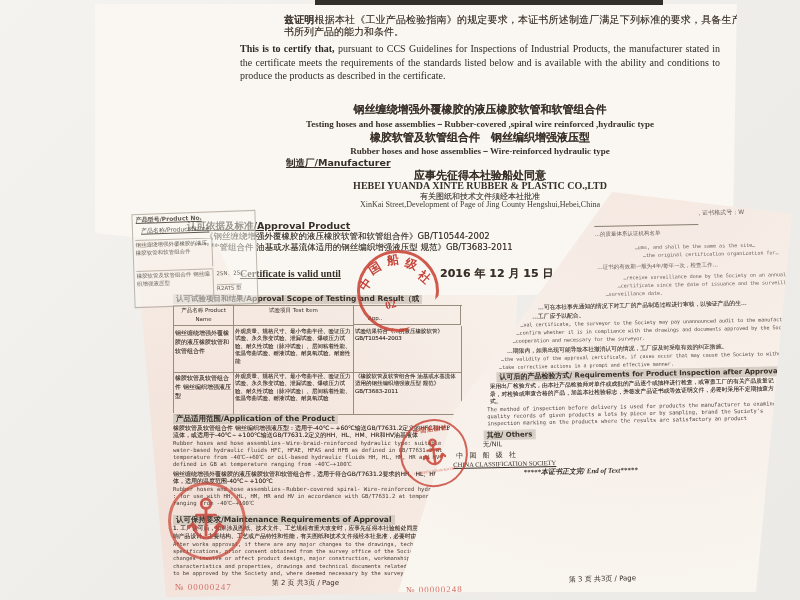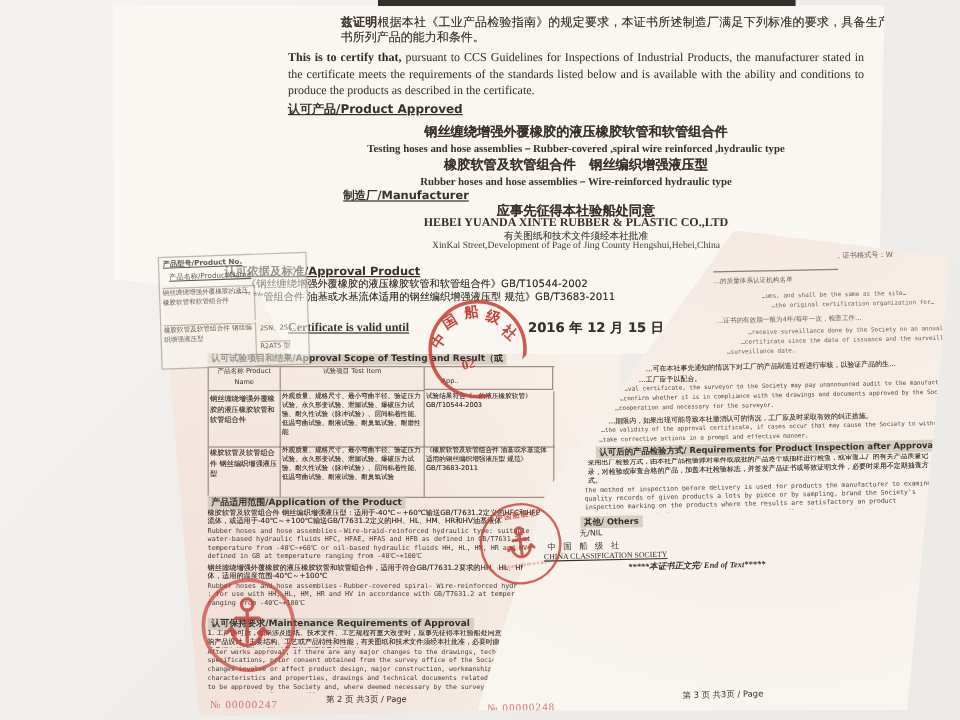--- a/index.html
+++ b/index.html
@@ -29,21 +29,20 @@
   svg.anchor{display:block;}
 </style>
 </head>
 <body>
 
 <div id="stage">
 
   <div class="sheet" id="sheet1">
     <div class="abs cn j soft" style="left:240px;top:14px;width:478px;font-size:10px;line-height:12px;color:#3a322b;margin-left:44px;"><span class="b">兹证明</span><span>根据本社《工业产品检验指南》的规定要求，本证书所述制造厂满足下列标准的要求，具备生产本证书所列产品的能力和条件。</span></div>
     <div class="abs serif j" style="left:240px;top:42px;width:480px;font-size:10px;line-height:13.5px;color:#2f2a24;"><span class="b">This is to certify that,</span><span> pursuant to CCS Guidelines for Inspections of Industrial Products, the manufacturer stated in the certificate meets the requirements of the standards listed below and is available with the ability and conditions to produce the products as described in the certificate.</span></div>
-    <div class="abs cn b u" style="left:240px;top:84px;font-size:10px;">认可产品/Product Approved</div>
     <div class="abs cn b ctr soft" style="left:240px;top:102px;width:480px;font-size:11px;">钢丝缠绕增强外覆橡胶的液压橡胶软管和软管组合件</div>
     <div class="abs serif b ctr" style="left:230px;top:118px;width:500px;font-size:9px;">Testing hoses and hose assemblies－Rubber-covered ,spiral wire reinforced ,hydraulic type</div>
     <div class="abs cn b ctr soft" style="left:240px;top:130px;width:480px;font-size:11px;">橡胶软管及软管组合件　钢丝编织增强液压型</div>
     <div class="abs serif b ctr" style="left:240px;top:145px;width:480px;font-size:9px;">Rubber hoses and hose assemblies－Wire-reinforced hydraulic type</div>
     <div class="abs cn b u" style="left:240px;top:157px;font-size:9.5px;padding-left:46px;">制造厂/Manufacturer</div>
     <div class="abs cn b ctr soft" style="left:240px;top:168px;width:480px;font-size:11px;">应事先征得本社验船处同意</div>
     <div class="abs serif b ctr" style="left:240px;top:180px;width:480px;font-size:10px;">HEBEI YUANDA XINTE RUBBER &amp; PLASTIC CO.,LTD</div>
     <div class="abs cn ctr soft" style="left:240px;top:191px;width:480px;font-size:8px;color:#4a423a;">有关图纸和技术文件须经本社批准</div>
     <div class="abs serif ctr" style="left:240px;top:200px;width:480px;font-size:8px;color:#3f3831;">XinKai Street,Development of Page of Jing County Hengshui,Hebei,China</div>
     <div class="abs cn b u" style="left:187px;top:220px;font-size:9.5px;">认可依据及标准/Approval Product</div>

